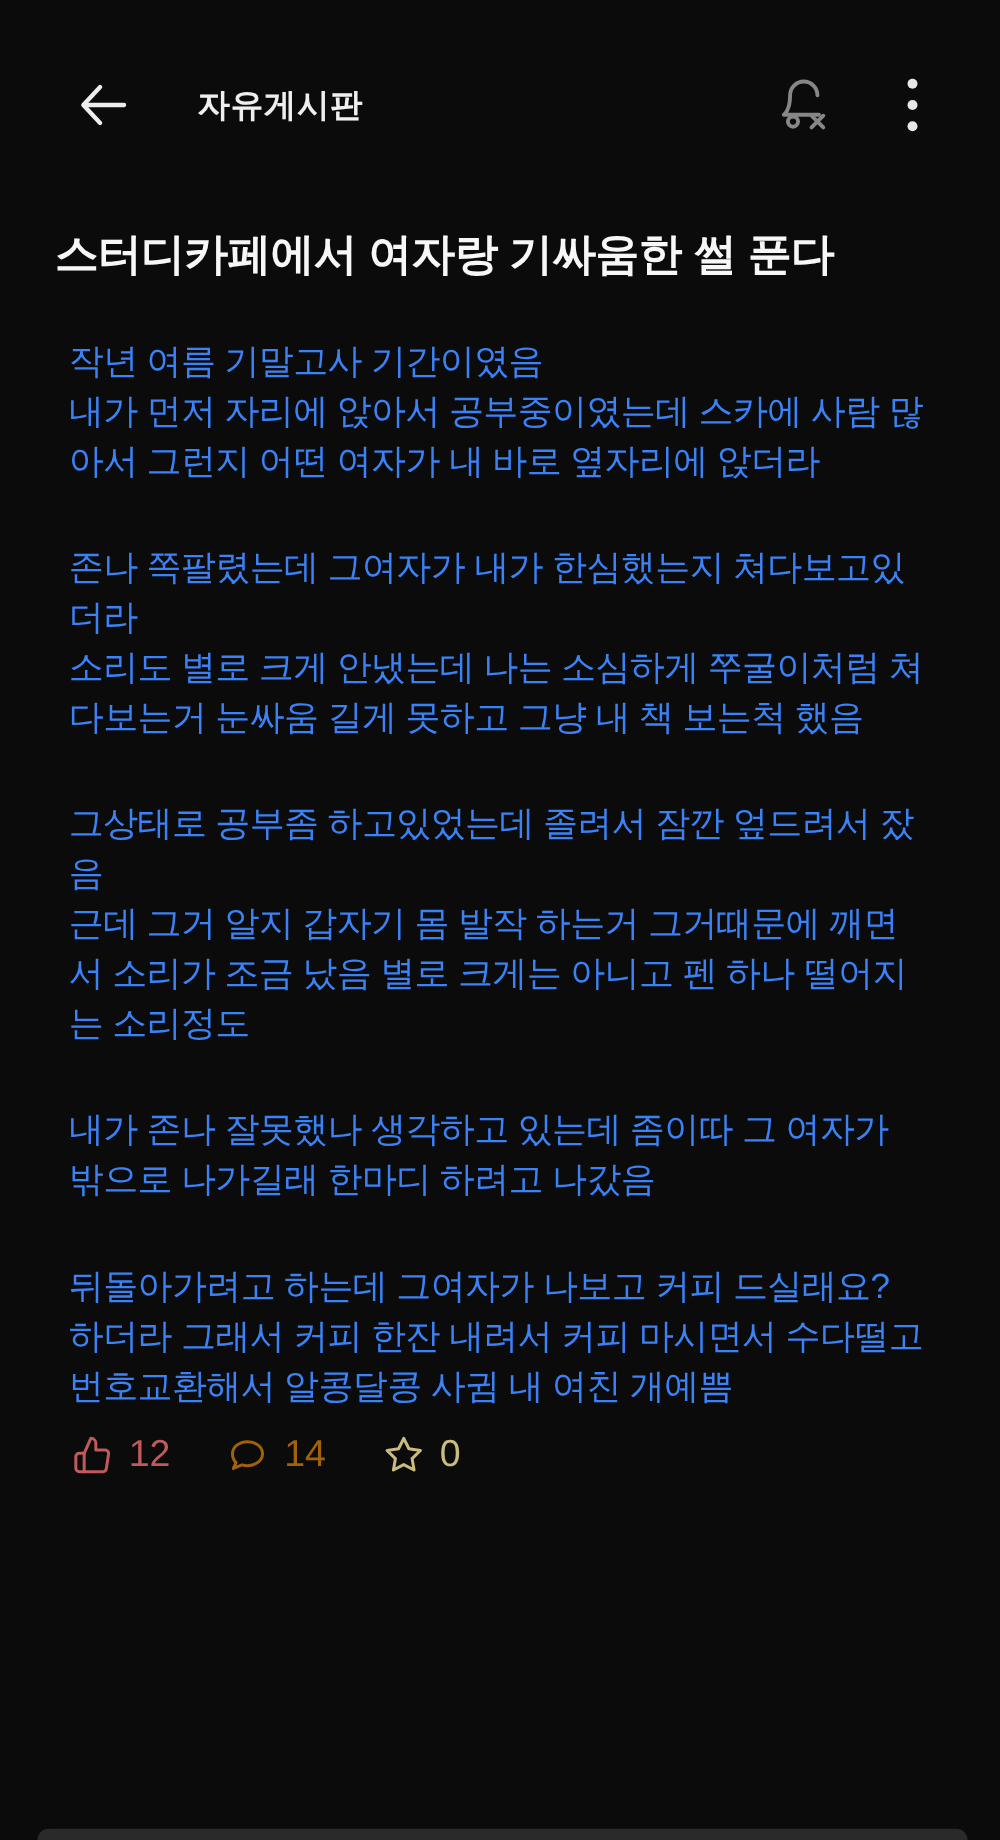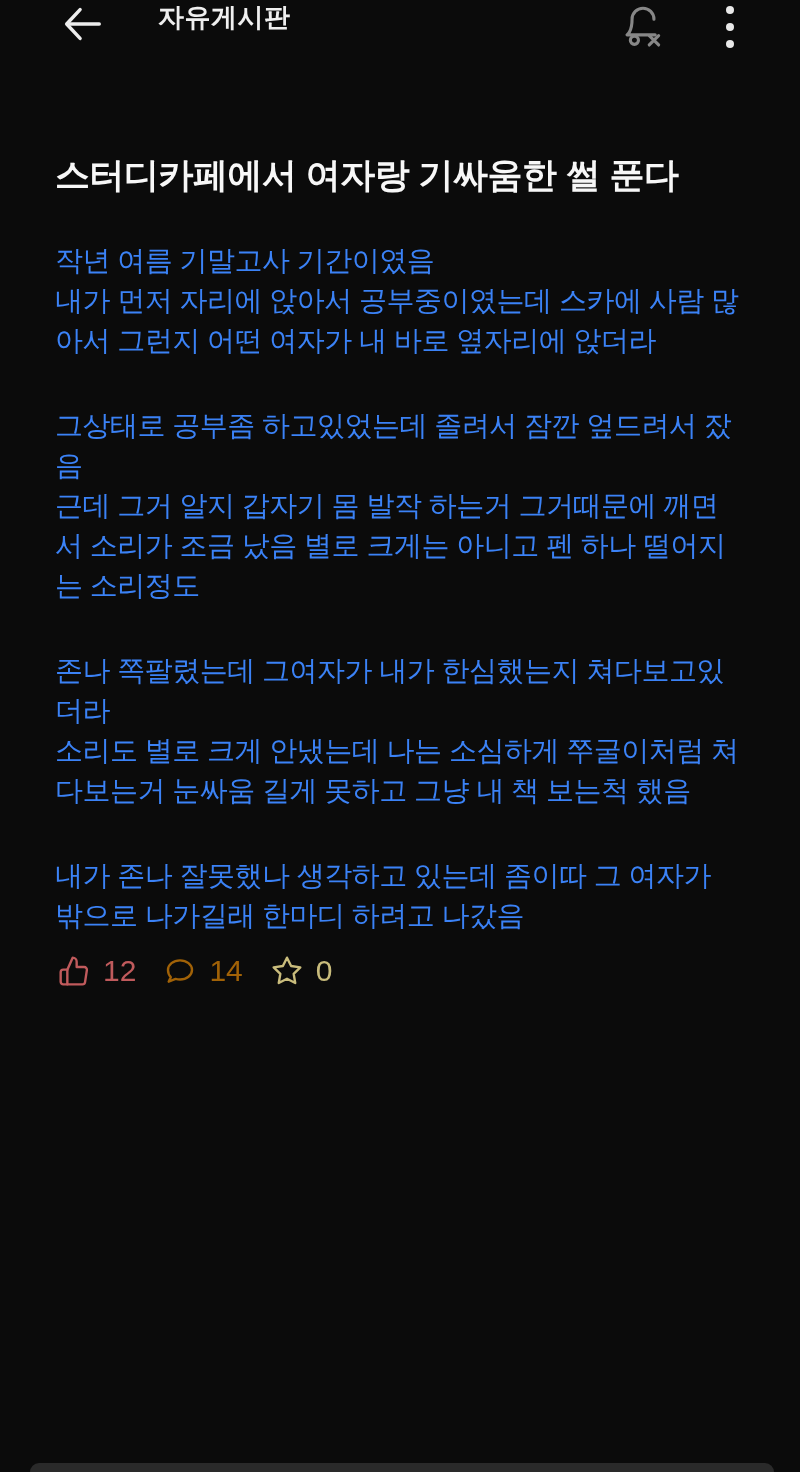--- a/index.html
+++ b/index.html
@@ -8,54 +8,54 @@
     position:relative;
     width:800px; height:1472px;
     background:#0b0b0b;
     font-family:"Liberation Sans","DejaVu Sans",sans-serif;
     color:#f2f2f2;
     overflow:hidden;
     margin:0 auto;
   }
   
   .header {
-    display:flex; align-items:flex-start;
-    height:112px; padding:0 50px 0 58px;
+    display:flex; align-items:center;
+    height:112px; padding:0 50px 0 58px;margin-top:28px;
   }
   .back-btn { width:48px; height:48px; display:flex; align-items:center; justify-content:center; cursor:pointer; }
   .titleblock { margin-left:52px; flex:1; display:flex; flex-direction:column; gap:6px; }
   .board-title { font-size:26px; font-weight:bold; color:#efefef; letter-spacing:0.5px; }
   .board-subtitle { font-size:22px; color:#8d8d8d; }
   .bell-btn { width:54px; height:54px; display:flex; align-items:center; justify-content:center; color:#878787; cursor:pointer; }
   .kebab-btn { width:40px; height:54px; margin-left:40px; display:flex; flex-direction:column; align-items:center; justify-content:center; gap:9px; cursor:pointer; }
   .kebab-btn i { width:8px; height:8px; border-radius:50%; background:#e8e8e8; }
   
   .meta { display:flex; align-items:center; padding:0 58px; margin-top:12px; }
   .avatar {
     width:80px; height:80px; border-radius:20px;
     background:#b9bdc6; overflow:hidden; flex:0 0 auto;
   }
   .metatext { margin-left:26px; display:flex; flex-direction:column; gap:9px; }
   .author { font-size:29px; font-weight:bold; color:#f5f5f5; }
   .timestamp { font-size:24px; color:#8d8d8d; }
   
   .post-title {
-    padding:0 55px; margin-top:40px;
+    padding:0 44px; margin-top:40px;
     font-size:35px; font-weight:bold; color:#f7f7f7;
     letter-spacing:-0.5px;
   }
   .post-body { padding:0 55px; margin-top:42px; }
   .post-body p {
     font-size:28px; line-height:40px; color:#3b82f6;
     white-space:pre-line; word-break:break-all;
     margin-bottom:45px; letter-spacing:-0.5px;
   }
   .post-body p:last-child { margin-bottom:0; }
   
-  .reactions { display:flex; align-items:flex-start; gap:28px; padding:0 58px; margin-top:18px; }
+  .reactions { display:flex; align-items:flex-start; gap:46px; padding:0 58px; margin-top:18px; }
   .reaction { display:flex; align-items:center; gap:13px; }
   .reaction svg { display:block; }
   .reaction .cnt { font-size:30px; }
   
   .comment-bar {
     position:absolute; bottom:0; left:30px; right:26px; height:9px;
     background:#2a2a2a; border-radius:14px 14px 0 0;
   }
 </style>
 </head>
@@ -86,25 +86,26 @@
       <i></i>
     </div>
   </div>
 
 
   <div class="post-title">스터디카페에서 여자랑 기싸움한 썰 푼다</div>
 
   <div class="post-body">
     <p>작년 여름 기말고사 기간이였음
 내가 먼저 자리에 앉아서 공부중이였는데 스카에 사람 많아서 그런지 어떤 여자가 내 바로 옆자리에 앉더라</p>
+    <p>존나 쪽팔렸는데 그여자가 내가 한심했는지 쳐다보고있더라
+소리도 별로 크게 안냈는데 나는 소심하게 쭈굴이처럼 쳐다보는거 눈싸움 길게 못하고 그냥 내 책 보는척 했음</p>
     <p>그상태로 공부좀 하고있었는데 졸려서 잠깐 엎드려서 잤음
 근데 그거 알지 갑자기 몸 발작 하는거 그거때문에 깨면서 소리가 조금 났음 별로 크게는 아니고 펜 하나 떨어지는 소리정도</p>
-    <p>존나 쪽팔렸는데 그여자가 내가 한심했는지 쳐다보고있더라
-소리도 별로 크게 안냈는데 나는 소심하게 쭈굴이처럼 쳐다보는거 눈싸움 길게 못하고 그냥 내 책 보는척 했음</p>
     <p>내가 존나 잘못했나 생각하고 있는데 좀이따 그 여자가 밖으로 나가길래 한마디 하려고 나갔음</p>
+    <p>뒤돌아가려고 하는데 그여자가 나보고 커피 드실래요? 하더라 그래서 커피 한잔 내려서 커피 마시면서 수다떨고 번호교환해서 알콩달콩 사귐 내 여친 개예쁨</p>
   </div>
 
   <div class="reactions">
     <div class="reaction" style="color: rgb(192, 90, 92);">
       <svg width="32" height="32" viewBox="0 0 24 24" fill="none" stroke="currentColor" stroke-width="1.8" stroke-linecap="round" stroke-linejoin="round">
         <path d="M14 9V5a3 3 0 0 0-3-3l-4 9v11h11.28a2 2 0 0 0 2-1.7l1.38-9a2 2 0 0 0-2-2.3z"></path>
         <path d="M7 22H4a2 2 0 0 1-2-2v-7a2 2 0 0 1 2-2h3"></path>
       </svg>
       <span class="cnt">12</span>
     </div>

